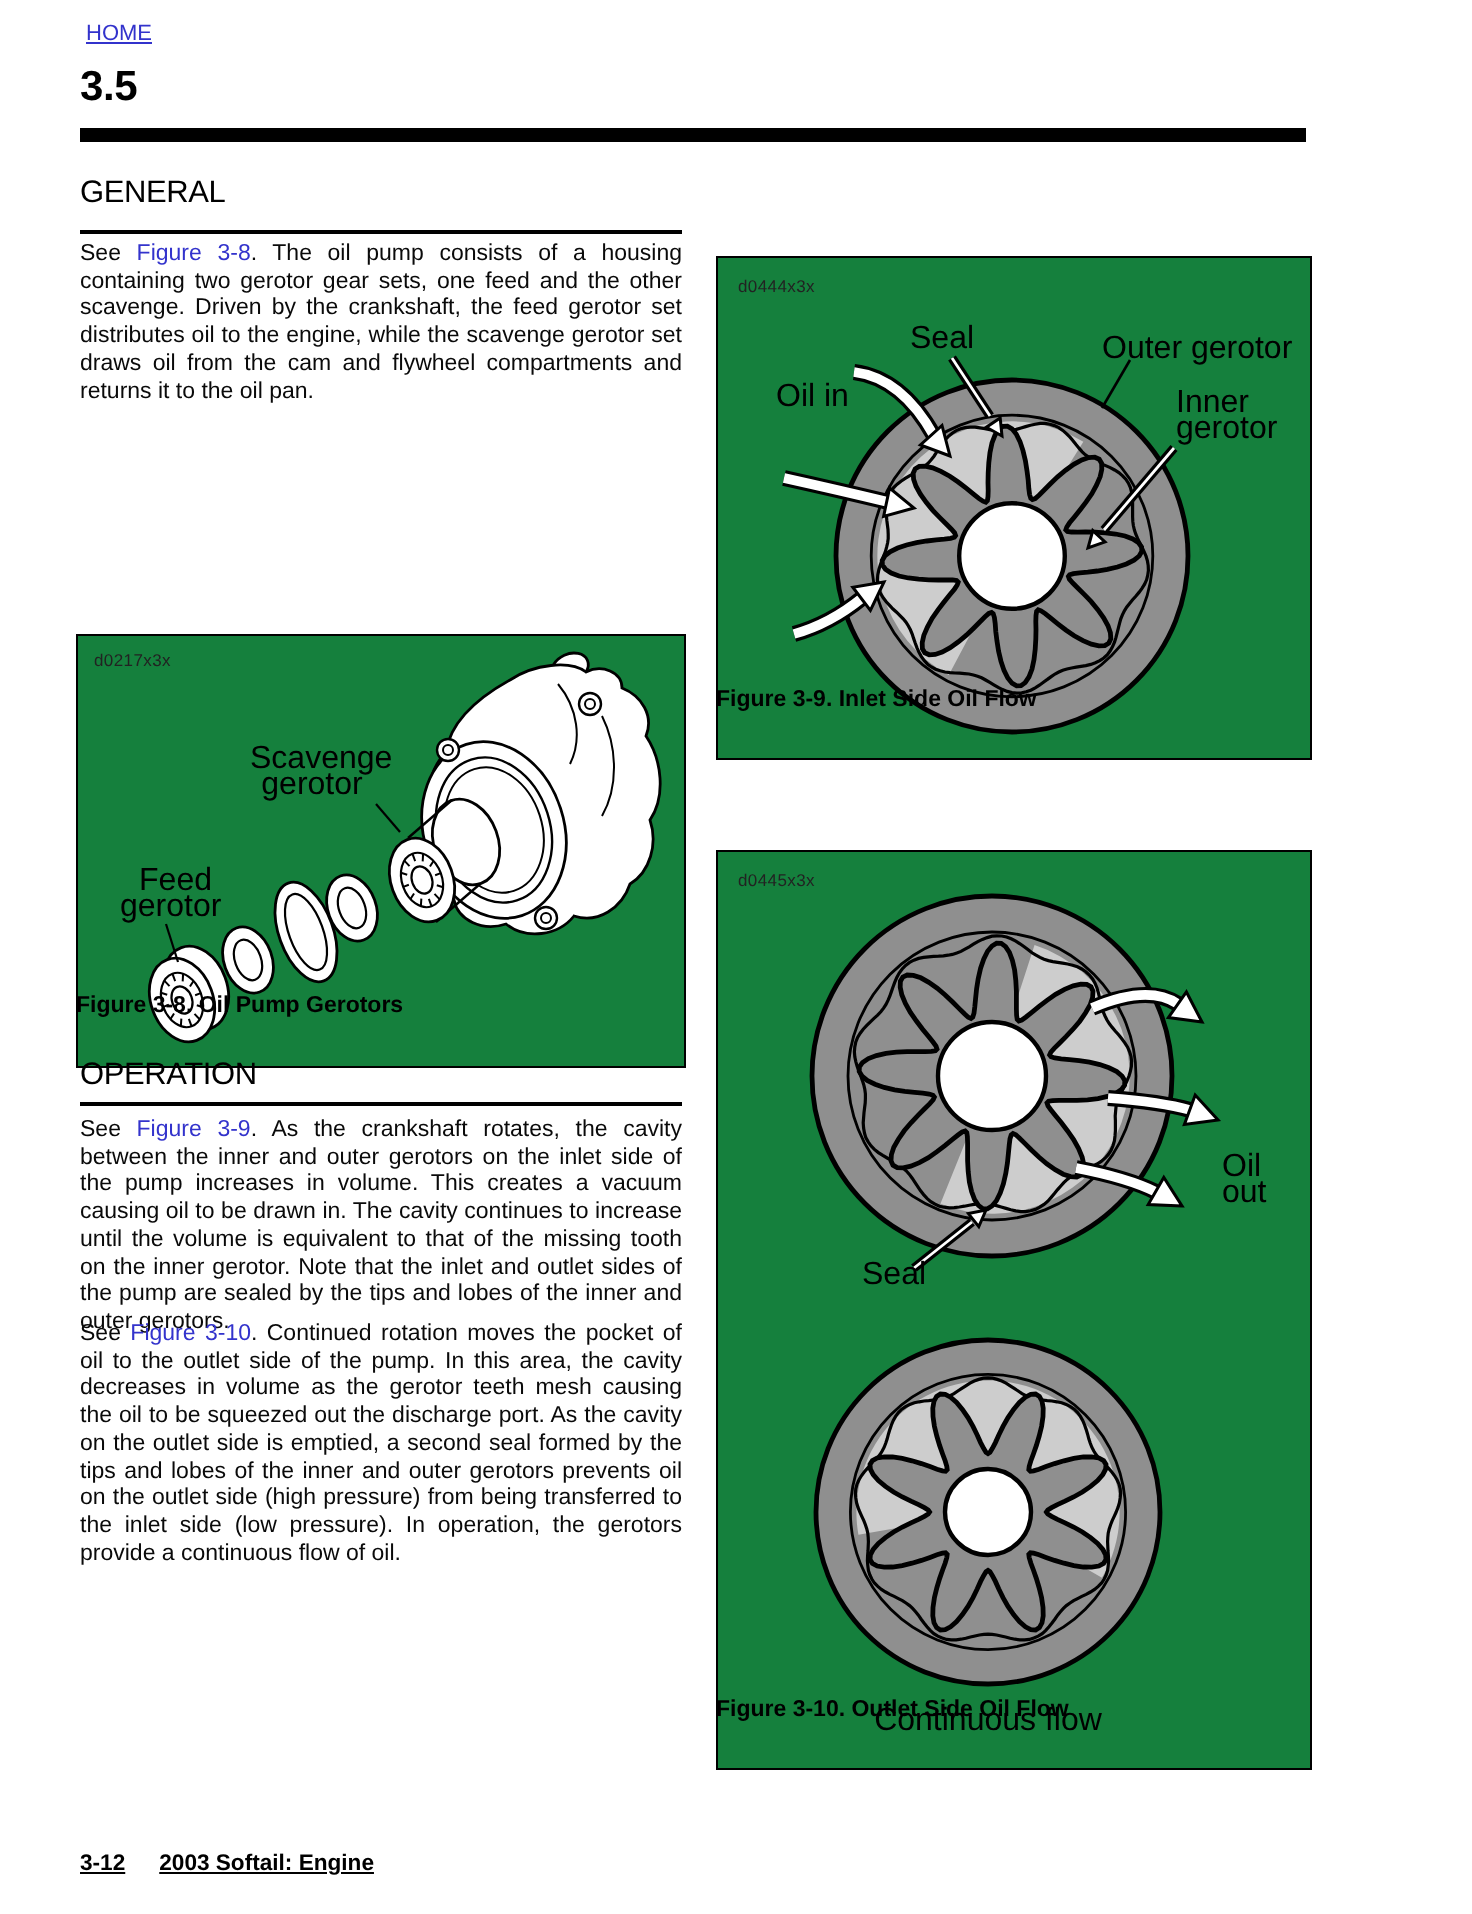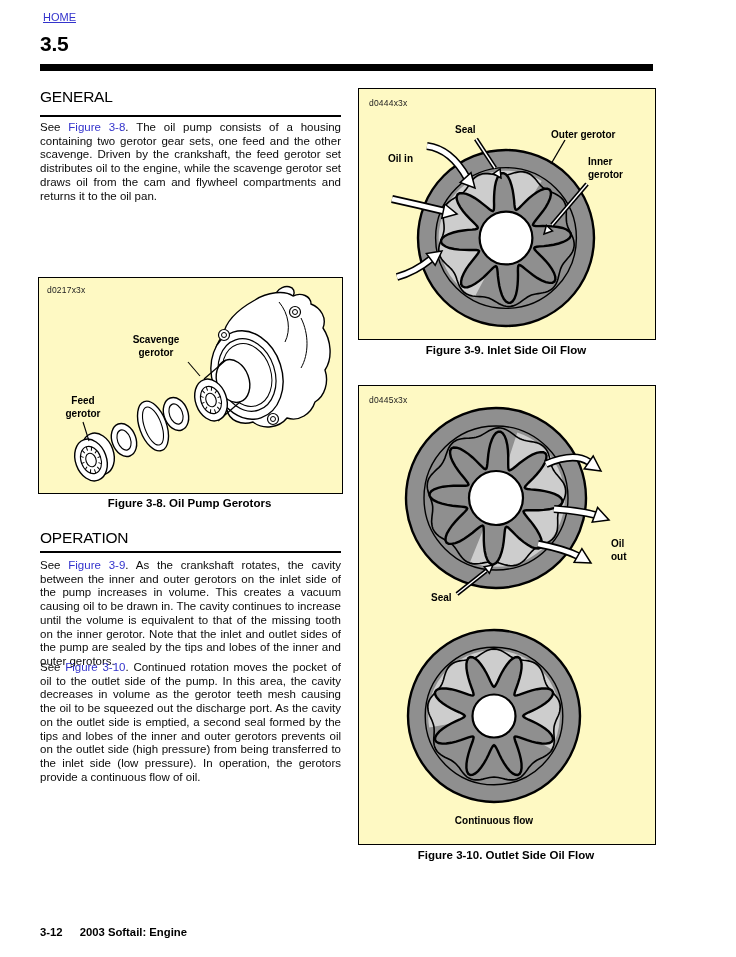--- a/index.html
+++ b/index.html
@@ -8,26 +8,26 @@
   .home{position:absolute;left:43px;top:11px;font-size:11px;font-weight:400;
         color:#3333cc;text-decoration:underline;cursor:pointer;}
   .titlerow{position:absolute;left:40px;top:32px;width:613px;display:flex;
         justify-content:space-between;font-size:21px;font-weight:bold;letter-spacing:-0.2px;}
   .bar{position:absolute;left:40px;top:64px;width:613px;height:7px;background:#000;}
   .h2{position:absolute;left:40px;font-size:15.5px;font-weight:normal;letter-spacing:-0.2px;}
   .h2rule{position:absolute;left:40px;width:301px;height:1.5px;background:#000;}
   .btext{position:absolute;left:40px;width:301px;font-size:11.5px;line-height:13.7px;
         text-align:justify;color:#0a0a0a;}
   .figlink{color:#3333cc;text-decoration:none;cursor:pointer;}
-  .figbox{position:absolute;border:1.3px solid #000;background:#fef9c3;overflow:hidden;}
+  .figbox{position:absolute;border:1.3px solid #000;background:#15803d;overflow:hidden;margin-top:40px;}
   .figref{position:absolute;font-size:8.5px;color:#222;letter-spacing:0.2px;}
-  .figlabel{position:absolute;font-size:10px;font-weight:bold;line-height:12.5px;color:#000;}
-  .caption{position:absolute;text-align:center;font-size:11.5px;font-weight:bold;color:#000;}
+  .figlabel{position:absolute;font-size:16px;font-weight:normal;line-height:12.5px;color:#000;}
+  .caption{position:absolute;font-size:11.5px;font-weight:bold;color:#000;}
   .footer{position:absolute;left:40px;top:926px;display:flex;gap:17px;
-        font-size:11.3px;font-weight:bold;color:#000;}
+        font-size:11.3px;font-weight:bold;color:#000;text-decoration:underline;}
   svg{position:absolute;left:0;top:0;}
 </style>
 </head>
 <body>
 
 <div class="page">
 
   <a class="home">HOME</a>
 
   <div class="titlerow">
@@ -101,21 +101,21 @@
           <line x1="52" y1="172" x2="52" y2="168" stroke="#000" stroke-width="1"></line>
           <line x1="55.5" y1="173.3397459621556" x2="57" y2="169.87564434701787" stroke="#000" stroke-width="1"></line>
           <line x1="58.062177826491066" y1="177" x2="60.66025403784438" y2="175" stroke="#000" stroke-width="1"></line>
         </g>
         <ellipse cx="52" cy="182" rx="5" ry="7" transform="rotate(-20 52 182)" fill="#fff" stroke="#000" stroke-width="1.1"></ellipse>
         <line x1="149" y1="84" x2="161" y2="98" stroke="#000" stroke-width="1.1"></line>
         <line x1="44" y1="144" x2="50" y2="163" stroke="#000" stroke-width="1.1"></line>
       </svg>
     <div class="figref" style="left:8px;top:7px">d0217x3x</div>
     <div class="figlabel" style="left:86px;top:56px;width:62px;text-align:center">Scavenge gerotor</div>
-    <div class="figlabel" style="left:21px;top:117px;width:46px;text-align:center">Feed gerotor</div>
+    <div class="figlabel" style="left:21px;top:117px;width:46px;text-align:right">Feed gerotor</div>
   </div>
   <div class="caption" style="left:38px;top:497px;width:303px">Figure 3-8. Oil Pump Gerotors</div>
 
   <div class="h2" style="top:529px">OPERATION</div>
   <div class="h2rule" style="top:551px"></div>
 
   <div class="btext" style="top:559px"><span>See </span><a class="figlink">Figure 3-9</a><span>. As the crankshaft rotates, the cavity between the inner and outer gerotors on the inlet side of the pump increases in volume. This creates a vacuum causing oil to be drawn in. The cavity continues to increase until the volume is equivalent to that of the missing tooth on the inner gerotor. Note that the inlet and outlet sides of the pump are sealed by the tips and lobes of the inner and outer gerotors.</span></div>
 
   <div class="btext" style="top:661px"><span>See </span><a class="figlink">Figure 3-10</a><span>. Continued rotation moves the pocket of oil to the outlet side of the pump. In this area, the cavity decreases in volume as the gerotor teeth mesh causing the oil to be squeezed out the discharge port. As the cavity on the outlet side is emptied, a second seal formed by the tips and lobes of the inner and outer gerotors prevents oil on the outlet side (high pressure) from being transferred to the inlet side (low pressure). In operation, the gerotors provide a continuous flow of oil.</span></div>
 

